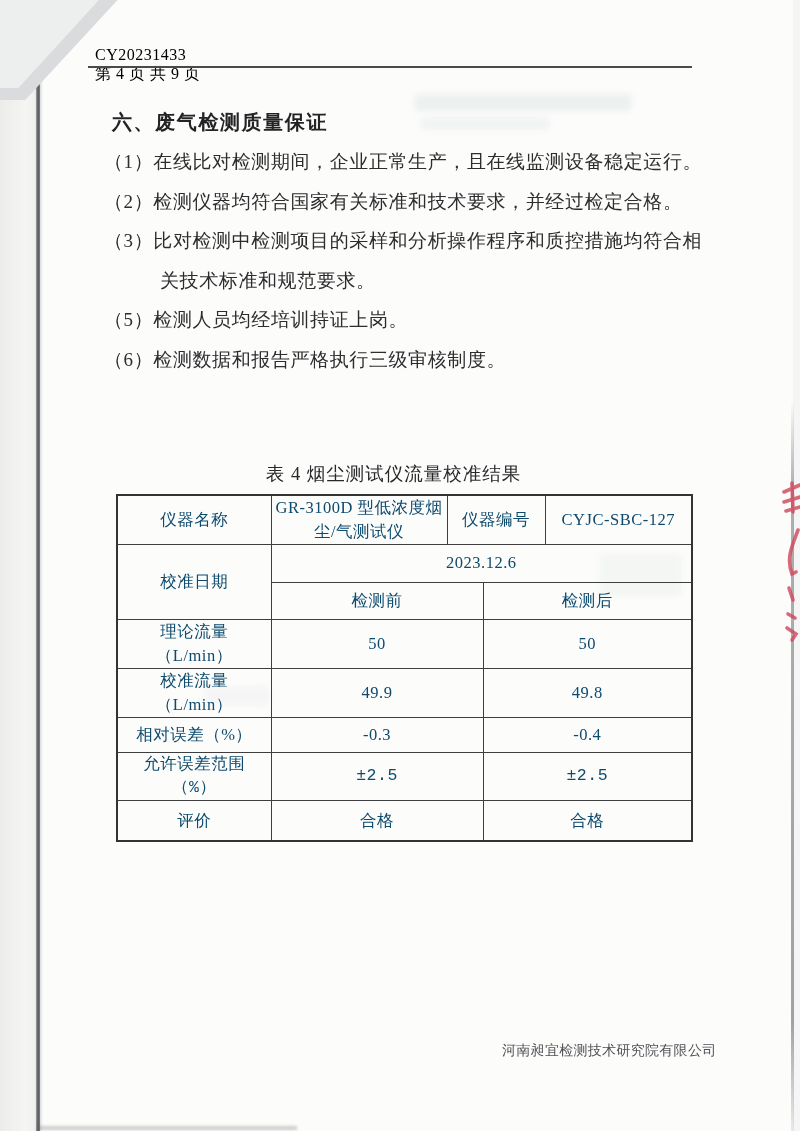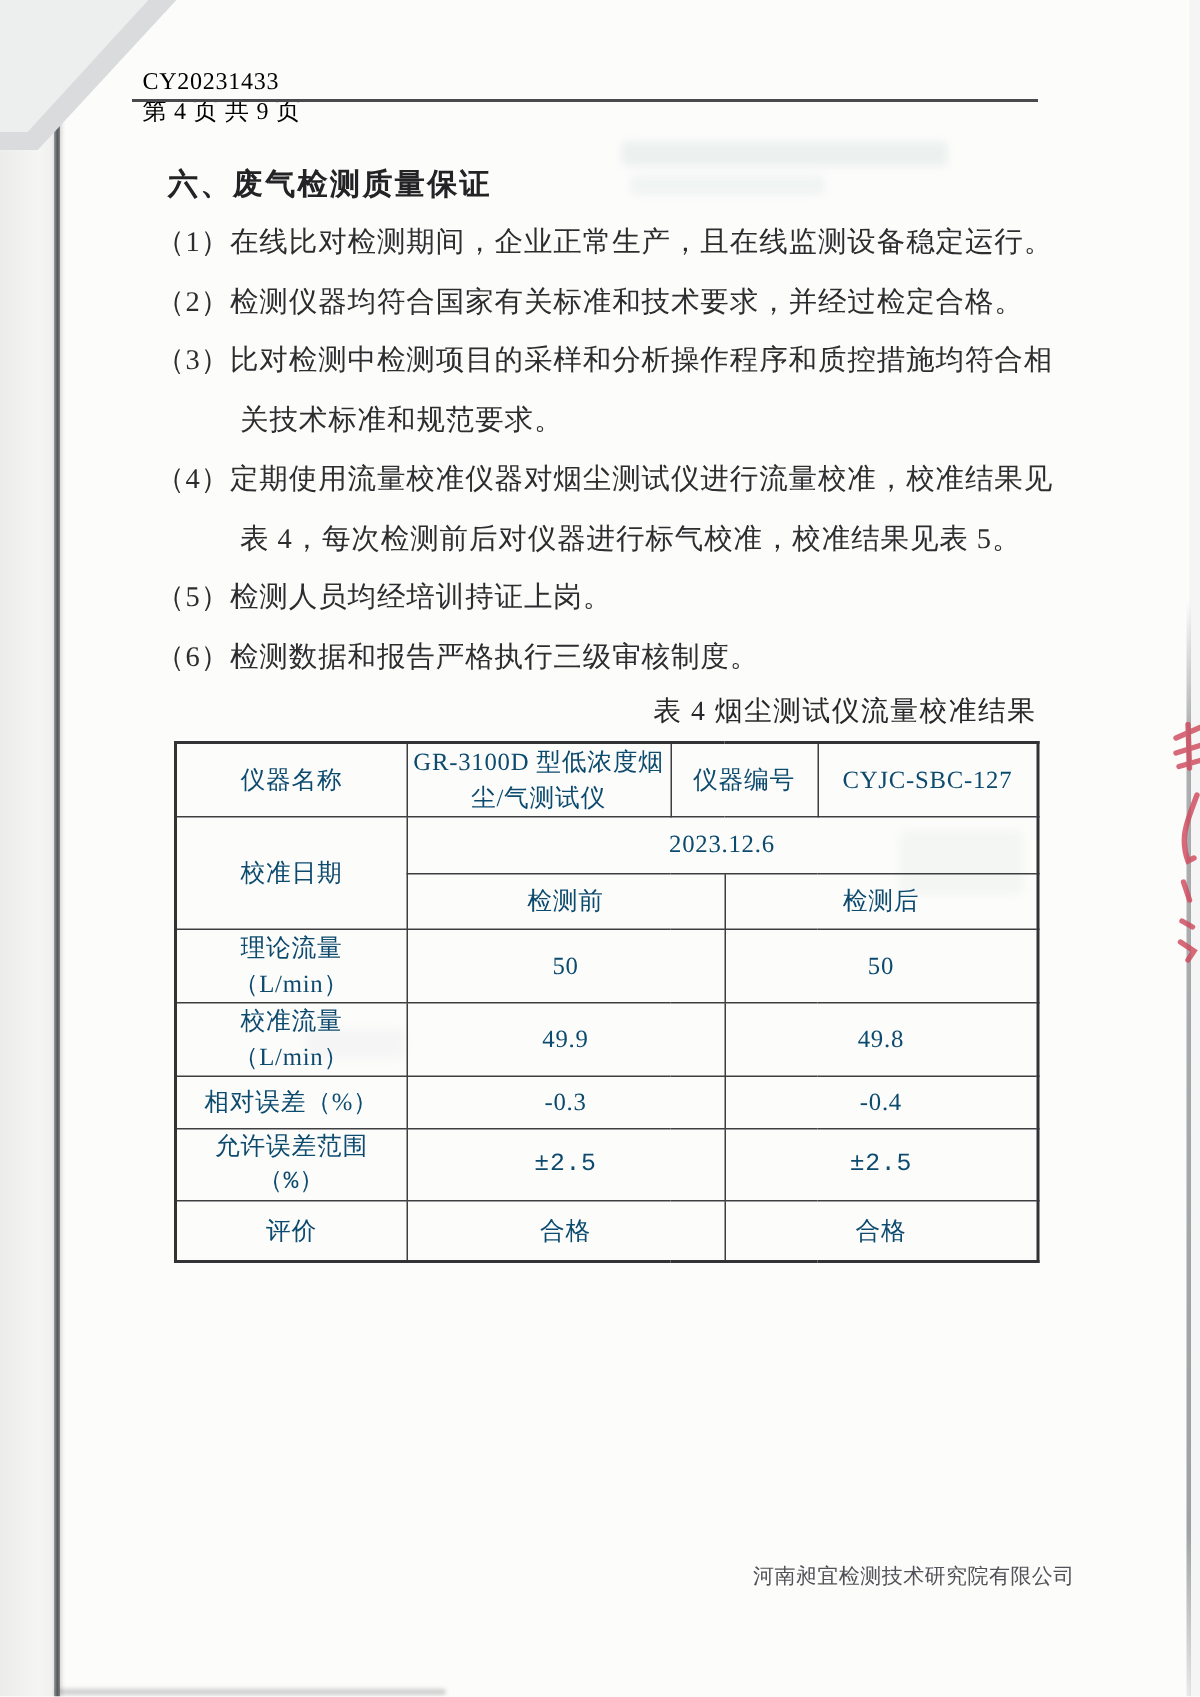--- a/index.html
+++ b/index.html
@@ -33,21 +33,21 @@
   .hdr{position:absolute;left:95px;top:46px;width:595px;display:flex;
     justify-content:flex-start;font-size:16px;letter-spacing:.5px;color:#000000;flex-direction:column;}
   .hdr-rule{position:absolute;left:88px;top:66px;width:604px;height:2px;background:#4a4a4d;}
   
   .section-title{position:absolute;left:112px;top:109px;margin:0;
     font-size:20px;font-weight:bold;letter-spacing:1.6px;color:#232326;}
   .body-text{position:absolute;left:104px;top:142px;width:600px;
     font-size:19px;line-height:39.5px;letter-spacing:.6px;}
   .para{margin:0;padding-left:56px;text-indent:-56px;white-space:pre-line;}
   
-  .tbl-caption{position:absolute;left:116px;top:461px;width:575px;text-align:right;
+  .tbl-caption{position:absolute;left:106px;top:461px;width:575px;text-align:center;
     font-size:18.5px;letter-spacing:1px;color:#28282b;}
   table.calib{position:absolute;left:116px;top:494px;width:575px;
     border-collapse:collapse;table-layout:fixed;
     font-size:16.5px;letter-spacing:.5px;color:#0c4a6e;
     border:2px solid #333335;}
   table.calib td,table.calib th{border:1px solid #3e3e40;text-align:center;
     vertical-align:middle;padding:0 4px;font-weight:normal;line-height:1.45;}
   #calib-head tr:nth-child(1){height:49px;}
   #calib-head tr:nth-child(2){height:38px;}
   #calib-head tr:nth-child(3){height:37px;}
@@ -83,22 +83,20 @@
 </div>
 <div class="hdr-rule"></div>
 
 <h1 class="section-title">六、废气检测质量保证</h1>
 
 <div class="body-text">
   <p class="para">（1）在线比对检测期间，企业正常生产，且在线监测设备稳定运行。</p>
   <p class="para">（2）检测仪器均符合国家有关标准和技术要求，并经过检定合格。</p>
   <p class="para">（3）比对检测中检测项目的采样和分析操作程序和质控措施均符合相
 关技术标准和规范要求。</p>
-  <p class="para">（4）定期使用流量校准仪器对烟尘测试仪进行流量校准，校准结果见
-表 4，每次检测前后对仪器进行标气校准，校准结果见表 5。</p>
   <p class="para">（5）检测人员均经培训持证上岗。</p>
   <p class="para">（6）检测数据和报告严格执行三级审核制度。</p>
 </div>
 
 <div class="tbl-caption">表 4 烟尘测试仪流量校准结果</div>
 
 <table class="calib">
   <colgroup>
     <col style="width:154px">
       <col style="width:176px">

